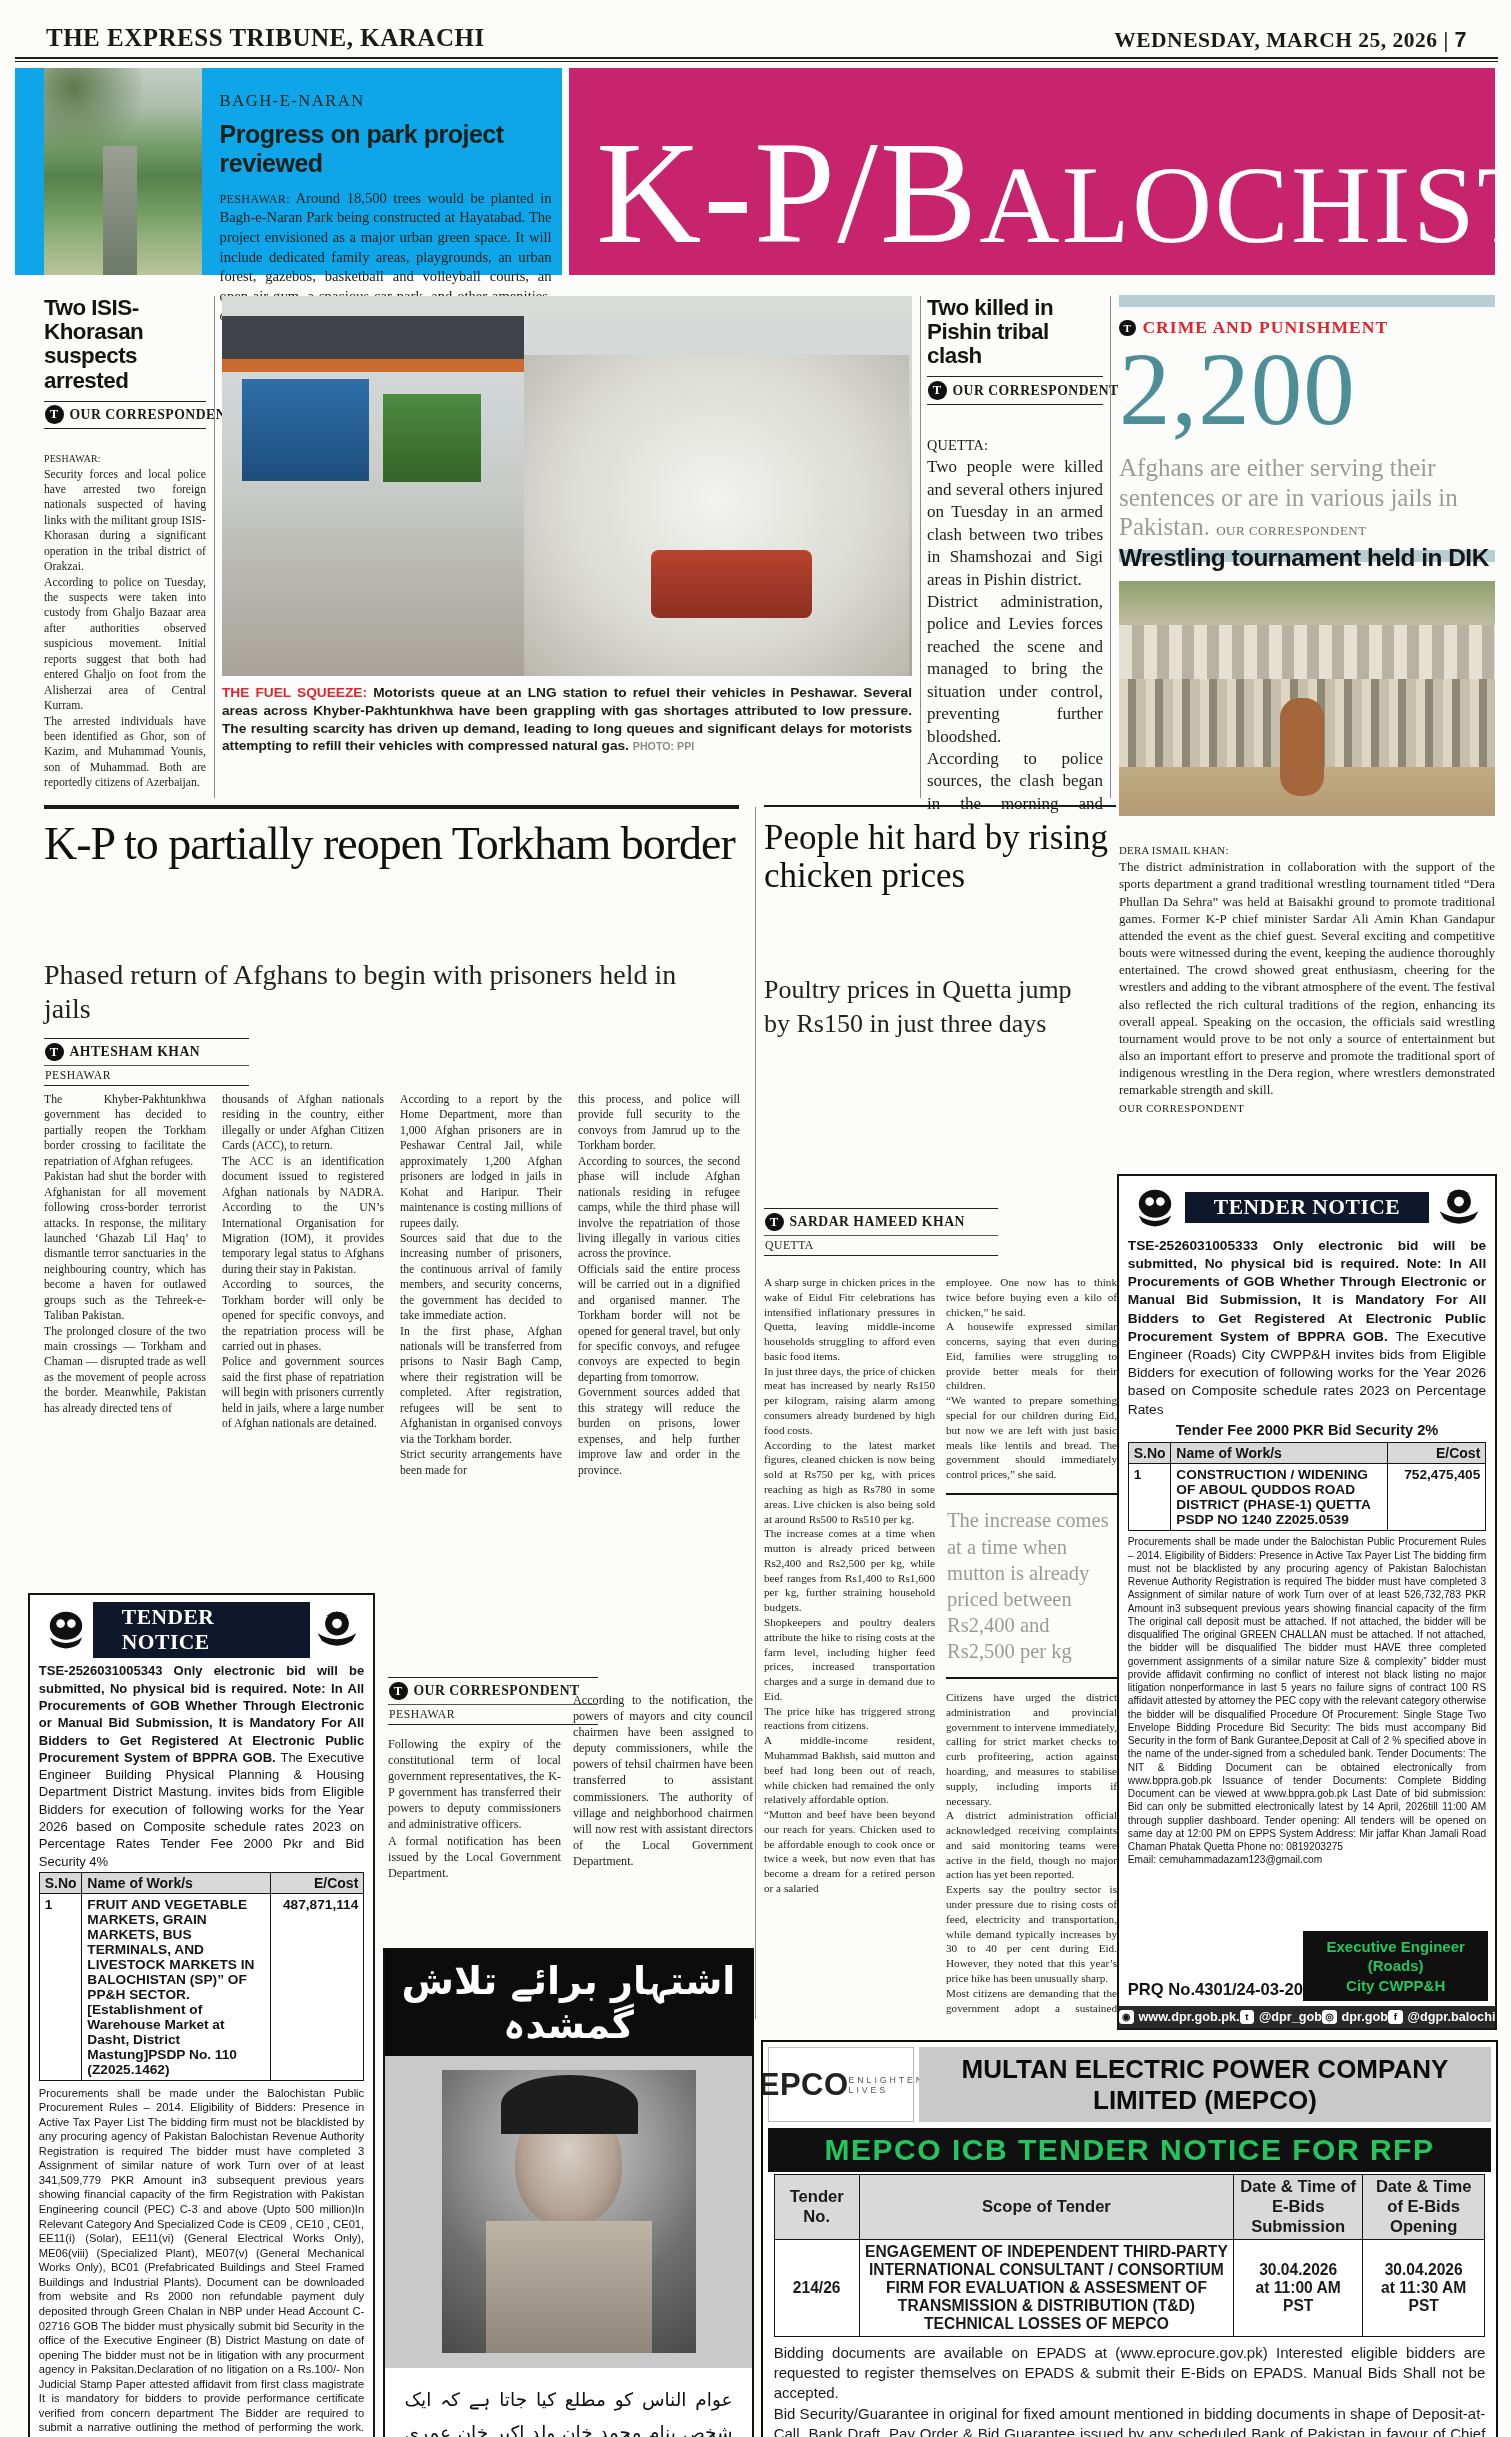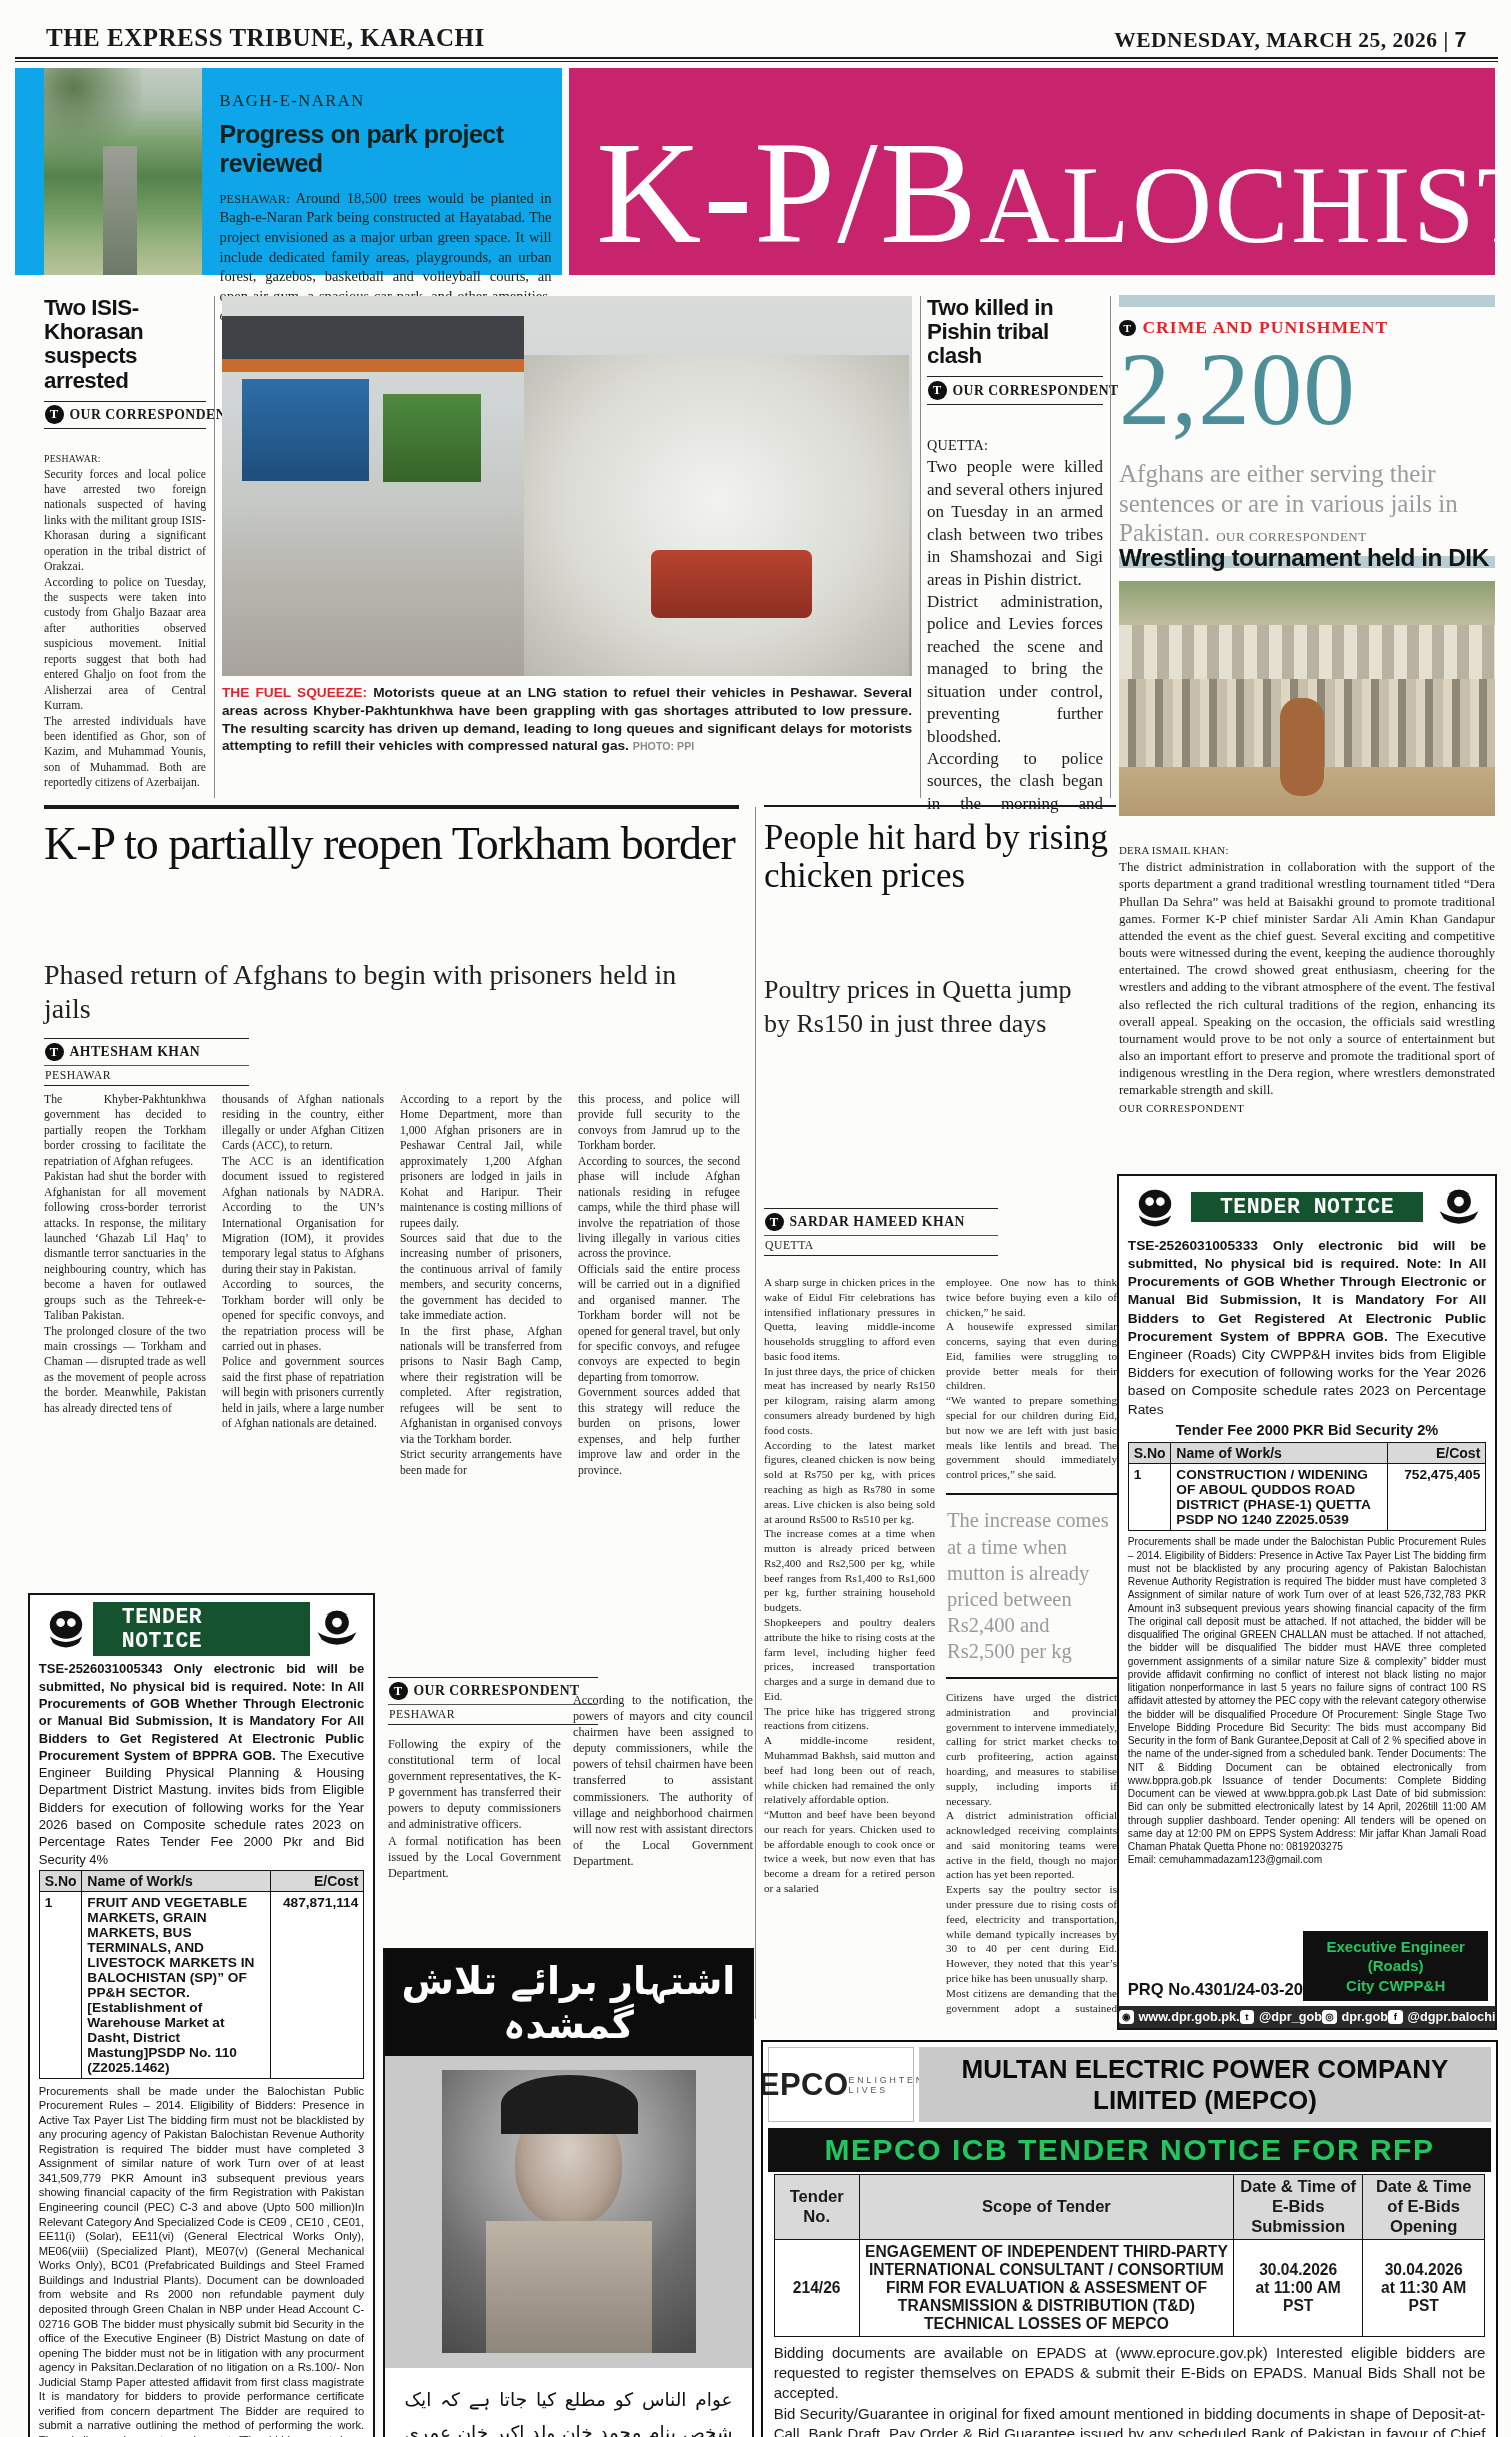--- a/index.html
+++ b/index.html
@@ -21,21 +21,21 @@
   .byline .nm{white-space:nowrap}
   .daterow{border-bottom:1px solid #222;padding:2.9px 1px;font-size:11.7px;letter-spacing:0.5px}
   .tlogo{display:inline-flex;width:18.5px;height:18.5px;border-radius:50%;background:#101010;color:#fff;align-items:center;justify-content:center;font-family:"Liberation Serif",serif;font-weight:700;font-size:12.7px;flex:0 0 auto}
   .photo{position:absolute;overflow:hidden}
   .caption{font-family:"Liberation Sans",sans-serif;font-weight:700;font-size:13.7px;line-height:1.3;text-align:justify;color:#1c1c1c}
   .cap-lead{color:#e1252b}
   .cap-credit{color:#8b8b8b;font-weight:700;font-size:10.7px}
   .pull{border-top:2.9px solid #141414;border-bottom:2.9px solid #141414;color:#9a9a9a;font-size:20.5px;line-height:1.28;padding:12.7px 1px;margin:10.7px 0;font-family:"Liberation Serif",serif}
   .tender{position:absolute;border:2.4px solid #141414;background:#fff;font-family:"Liberation Sans",sans-serif;color:#141414;overflow:hidden}
   .tn-head{display:flex;align-items:center;justify-content:space-between;padding:6.8px 8.8px 2.9px}
-  .tn-bar{background:#14532d;color:#fff;font-weight:700;font-size:21.5px;letter-spacing:0.5px;padding:2.9px 29px;font-family:Liberation Mono, monospace}
+  .tn-bar{background:#0f172a;color:#fff;font-weight:700;font-size:21.5px;letter-spacing:0.5px;padding:2.9px 29px;font-family:Liberation Serif, serif}
   .crest{width:54px;height:49px;flex:0 0 auto}
   .tn-lead{font-size:13px;line-height:1.33;text-align:justify;padding:2px 8.8px}
   .tn-fee{font-weight:700;text-align:center;font-size:14.6px;padding:1px 0 3.9px}
   table.tn{border-collapse:collapse;width:calc(100% - 17.6px);margin:0 8.8px;font-size:13.7px}
   table.tn th{background:#d9d9d9;border:1.5px solid #141414;text-align:left;padding:2px 4.9px;font-size:14px}
   table.tn td{border:1.5px solid #141414;padding:2.9px 4.9px;vertical-align:top;font-weight:700}
   .tn-body{font-size:11.2px;line-height:1.3;text-align:justify;padding:4.9px 8.8px;white-space:pre-line}
   .tn-foot{position:absolute;left:0;right:0;bottom:0;height:22.4px;background:#2a2a2a;color:#fff;display:flex;align-items:center;justify-content:space-around;font-size:12.7px;font-weight:700}
   .tn-foot .seg{display:flex;align-items:center;gap:4.9px}
   .ic{display:inline-flex;width:14.6px;height:14.6px;border-radius:3.4px;background:#fff;color:#111;align-items:center;justify-content:center;font-weight:700;font-size:9.8px;font-family:"Liberation Sans",sans-serif}
@@ -132,21 +132,21 @@
 
   <div class="vr" style="left:1110px;top:296px;height:502px"></div>
 
   <div class="abs" style="left:1119px;top:295px;width:376px">
     <div style="height:11.7px;background:#b7cfd4"></div>
     <div style="display:flex;align-items:center;gap:6.8px;margin-top:10.7px">
       <span class="tlogo" style="width:16.6px;height:16.6px;font-size:11.2px">T</span>
       <span style="color:#e1252b;font-weight:700;font-size:17.6px;letter-spacing:1px">CRIME AND PUNISHMENT</span>
     </div>
     <div class="serif" style="font-size:103px;line-height:.95;color:#4d8e99;margin-top:2.9px;letter-spacing:1px">2,200</div>
-    <div class="serif" style="font-size:25px;line-height:1.18;color:#9b9b9b;margin-top:20px">
+    <div class="serif" style="font-size:25px;line-height:1.18;color:#9b9b9b;margin-top:14px">
       <span>Afghans are either serving their sentences or are in various jails in Pakistan.</span>
       <span class="credit" style="color:#6f6f6f;font-size:13px">OUR CORRESPONDENT</span>
     </div>
     <div style="height:11.7px;background:#b7cfd4;margin-top:8.8px"></div>
   </div>
 
   <div class="abs" style="left:1119px;top:545px;width:376px">
     <div class="hl-sans" style="font-size:24.4px;line-height:1.05">Wrestling tournament held in DIK</div>
   </div>
   <div class="photo" style="left:1119px;top:581px;width:376px;height:235px;background:

